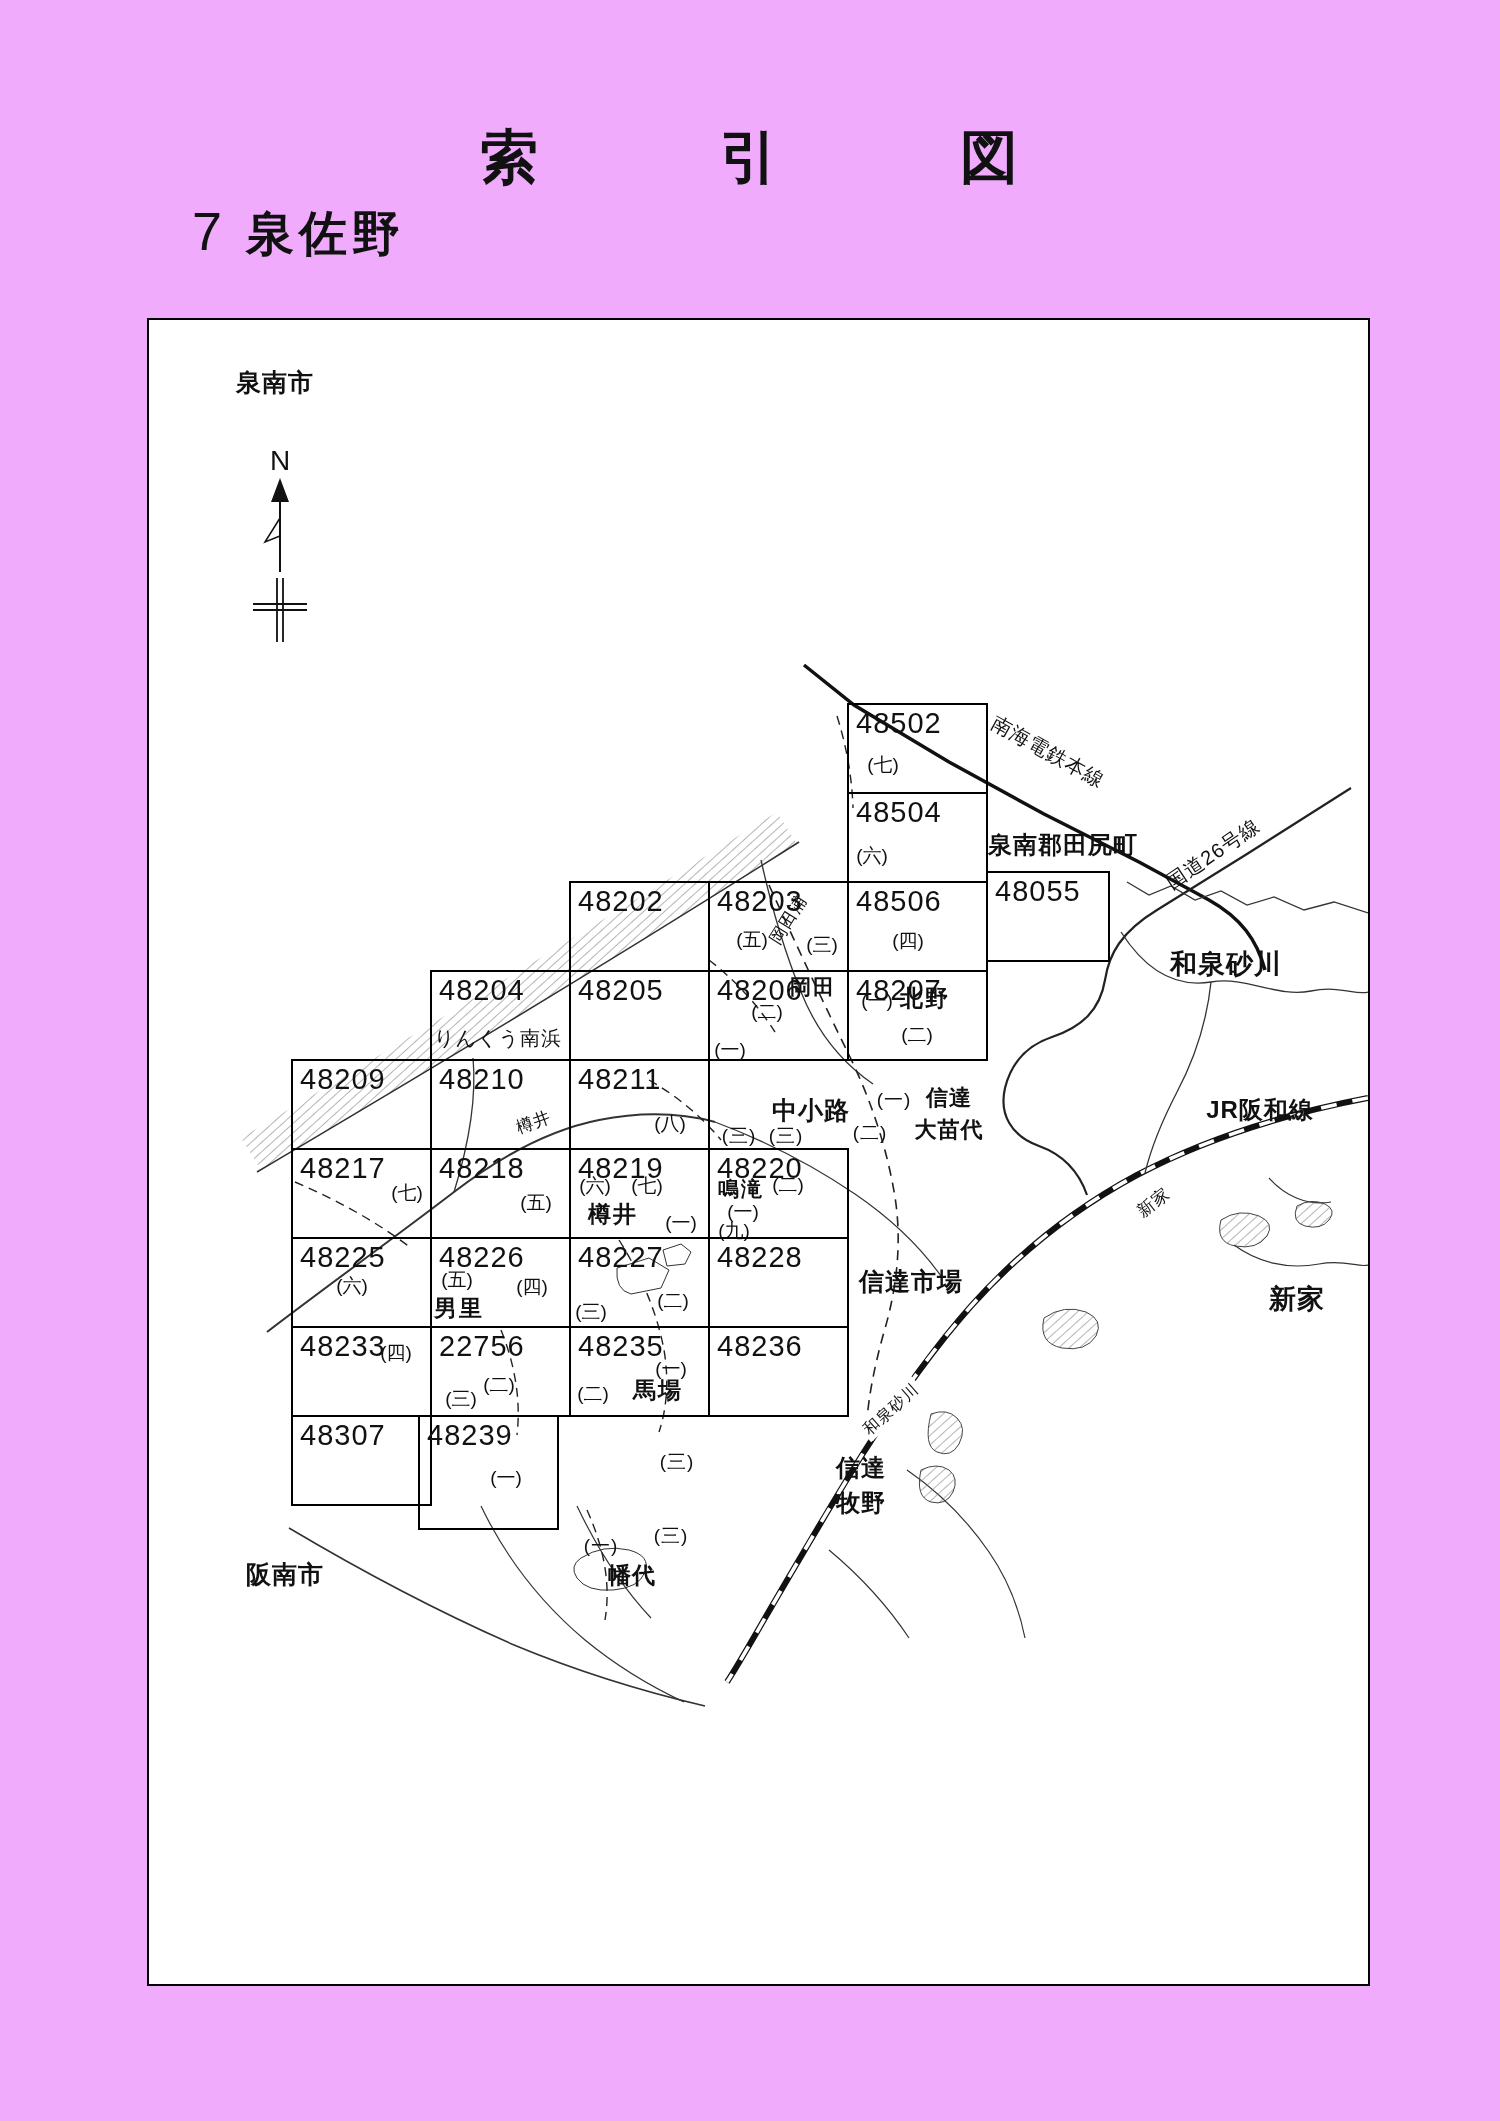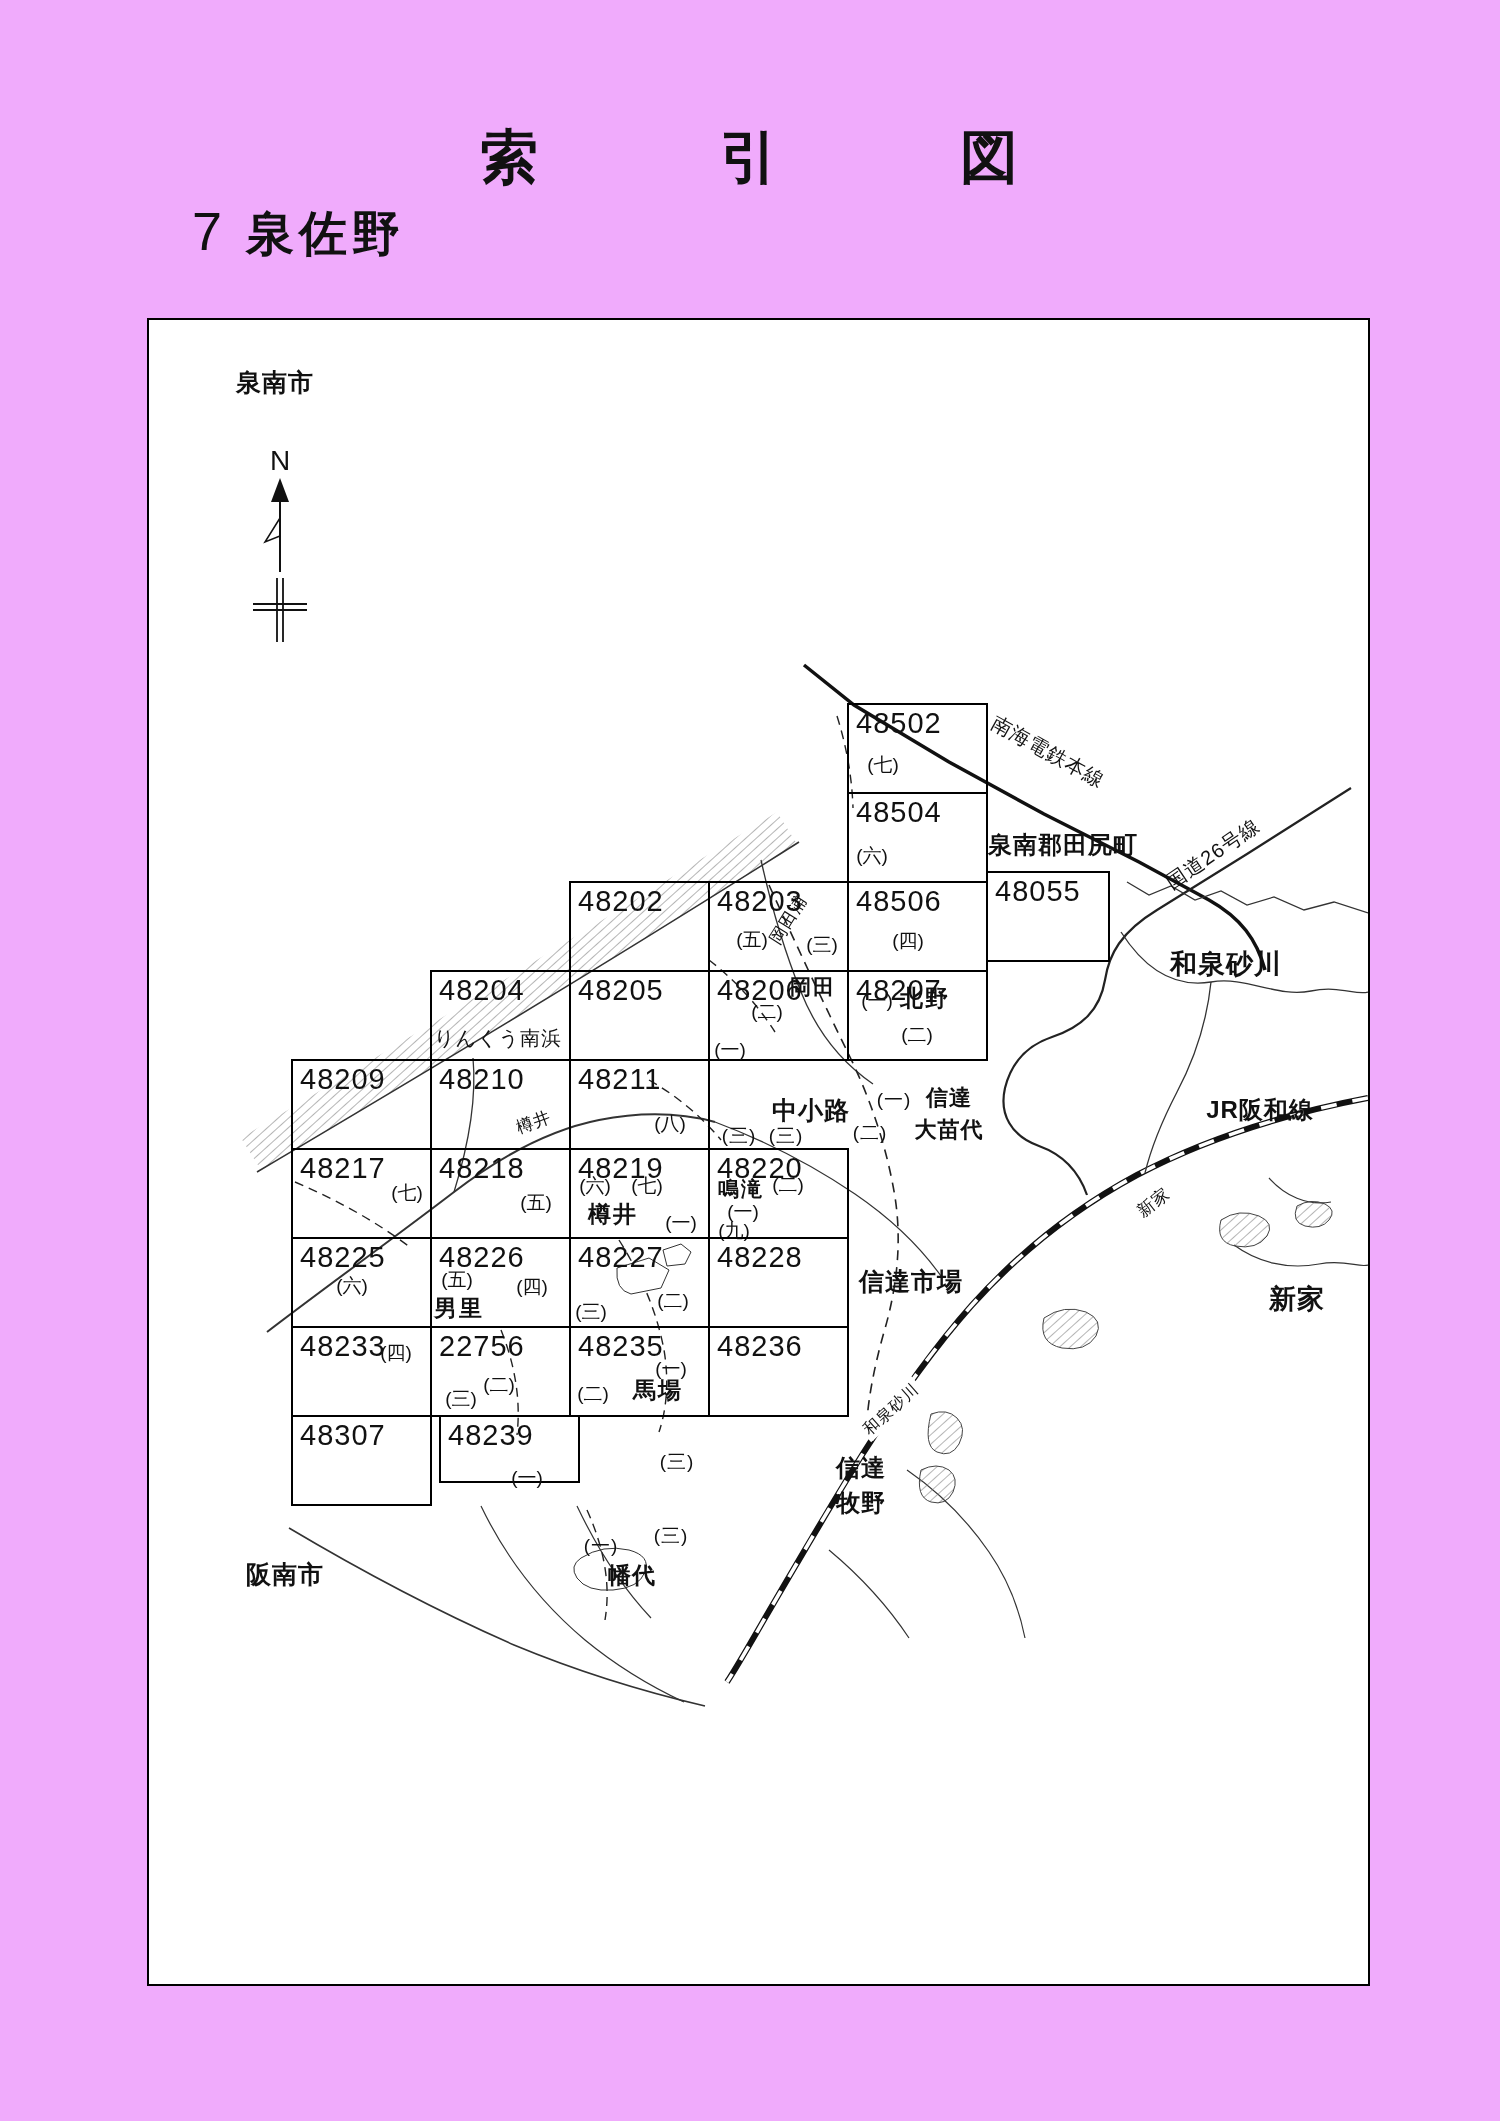--- a/index.html
+++ b/index.html
@@ -225,21 +225,21 @@
           <span class="sub" style="left: 22px; top: 65px; font-size: 19px;">(二)</span>
           <span class="sub" style="left: 100px; top: 40px; font-size: 19px;">(一)</span>
           <span class="sub bold" style="left: 87px; top: 62px; font-size: 23px;">馬場</span>
         </div>
         <div class="cell" style="left: 559px; top: 1006px; width: 141px; height: 91px;">
           <span class="cell-no">48236</span>
         </div>
         <div class="cell" style="left: 142px; top: 1095px; width: 141px; height: 91px;">
           <span class="cell-no">48307</span>
         </div>
-        <div class="cell" style="left: 290px; top: 1095px; width: 141px; height: 68px;">
+        <div class="cell" style="left: 269px; top: 1095px; width: 141px; height: 115px;">
           <span class="cell-no">48239</span>
           <span class="sub" style="left: 86px; top: 60px; font-size: 19px;">(一)</span>
         </div>
       </div>
     <div class="labels">
         <div class="map-label bold" style="left: 126px; top: 62px; font-size: 25px; transform: translate(-50%, -50%) rotate(0deg);">泉南市</div>
         <div class="map-label bold" style="left: 914px; top: 525px; font-size: 24px; transform: translate(-50%, -50%) rotate(0deg);">泉南郡田尻町</div>
         <div class="map-label bold" style="left: 1077px; top: 645px; font-size: 27px; transform: translate(-50%, -50%) rotate(0deg);">和泉砂川</div>
         <div class="map-label bold" style="left: 136px; top: 1254px; font-size: 25px; transform: translate(-50%, -50%) rotate(0deg);">阪南市</div>
         <div class="map-label bold" style="left: 1148px; top: 980px; font-size: 27px; transform: translate(-50%, -50%) rotate(0deg);">新家</div>

